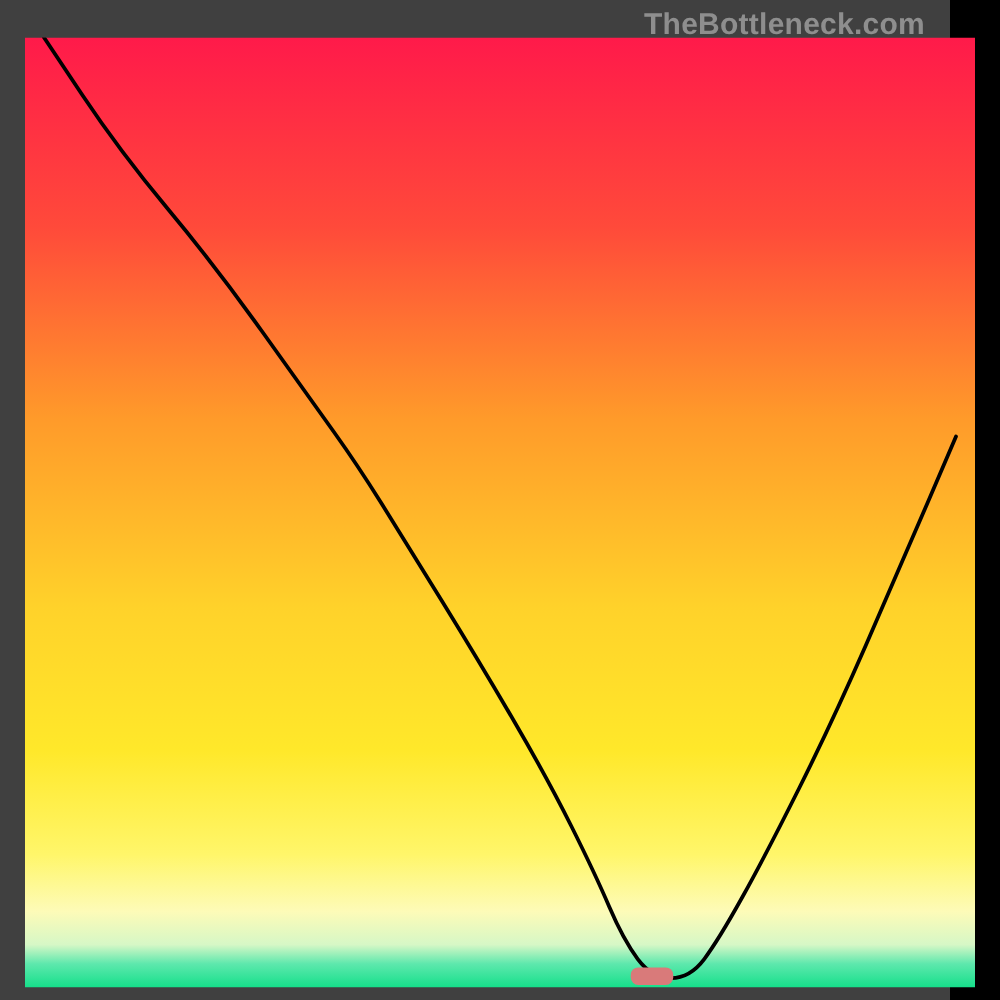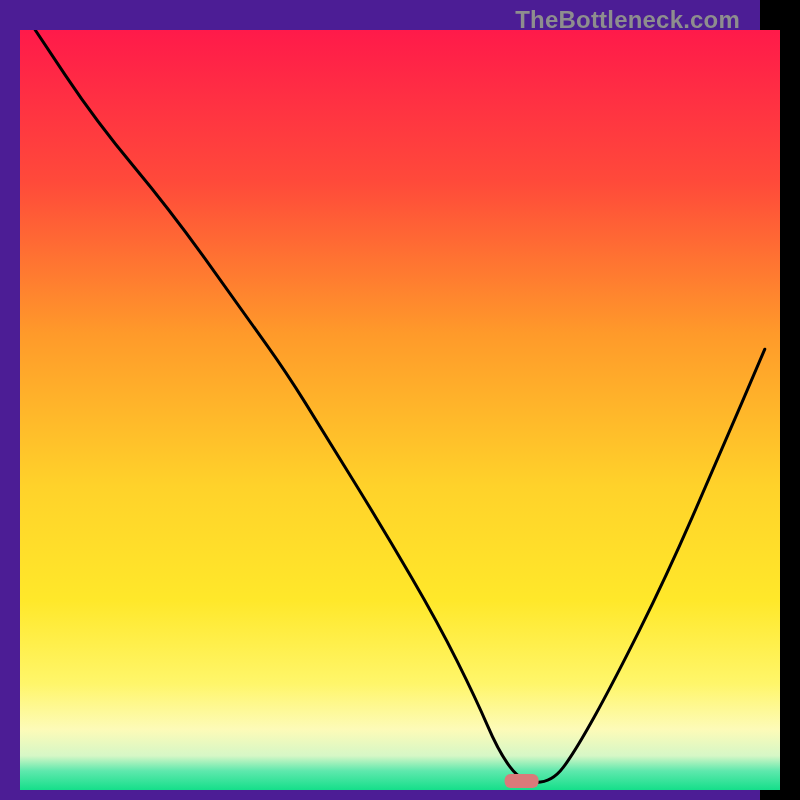--- a/index.html
+++ b/index.html
@@ -7,21 +7,21 @@
     padding: 0;
     width: 800px;
     height: 800px;
     background: #000;
     overflow: hidden;
   }
   .frame {
     position: relative;
     width: 760px;
     height: 800px;
-    background: #4c1d95;
+    background: #404040;
   }
   .watermark {
     position: absolute;
     top: 6px;
     right: 20px;
     font-family: Arial, Helvetica, sans-serif;
     font-size: 24px;
     font-weight: 600;
     color: #8e8e8e;
     letter-spacing: 0.2px;

